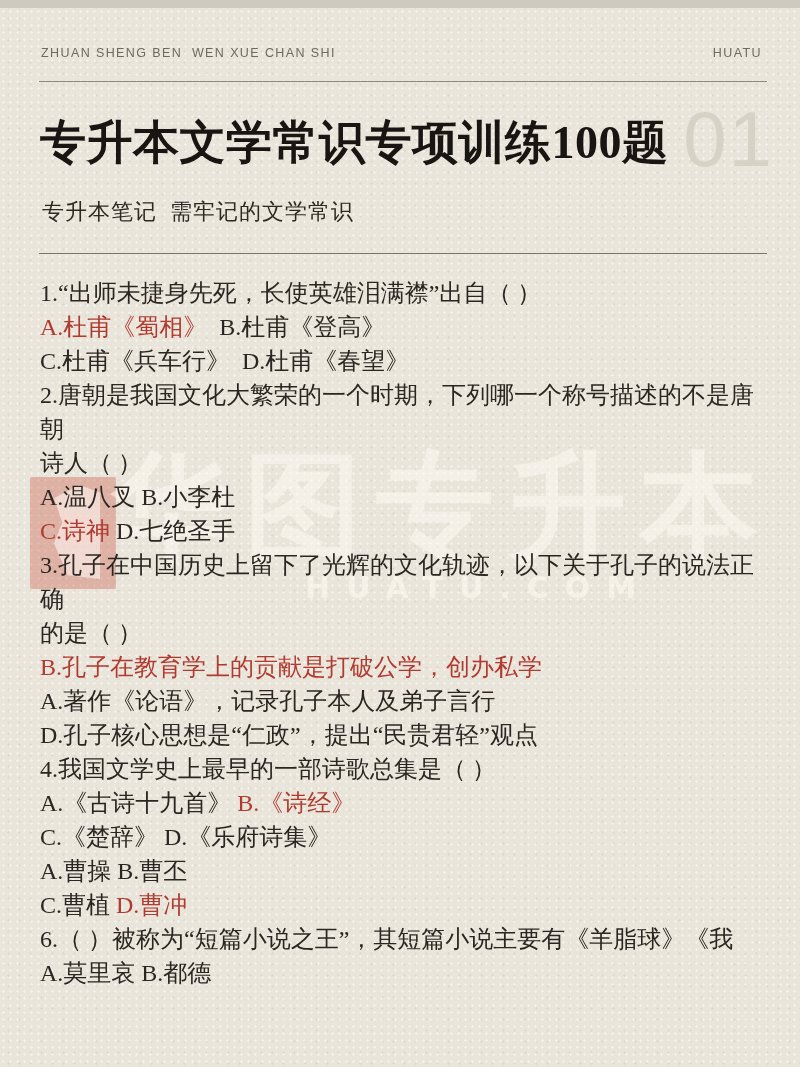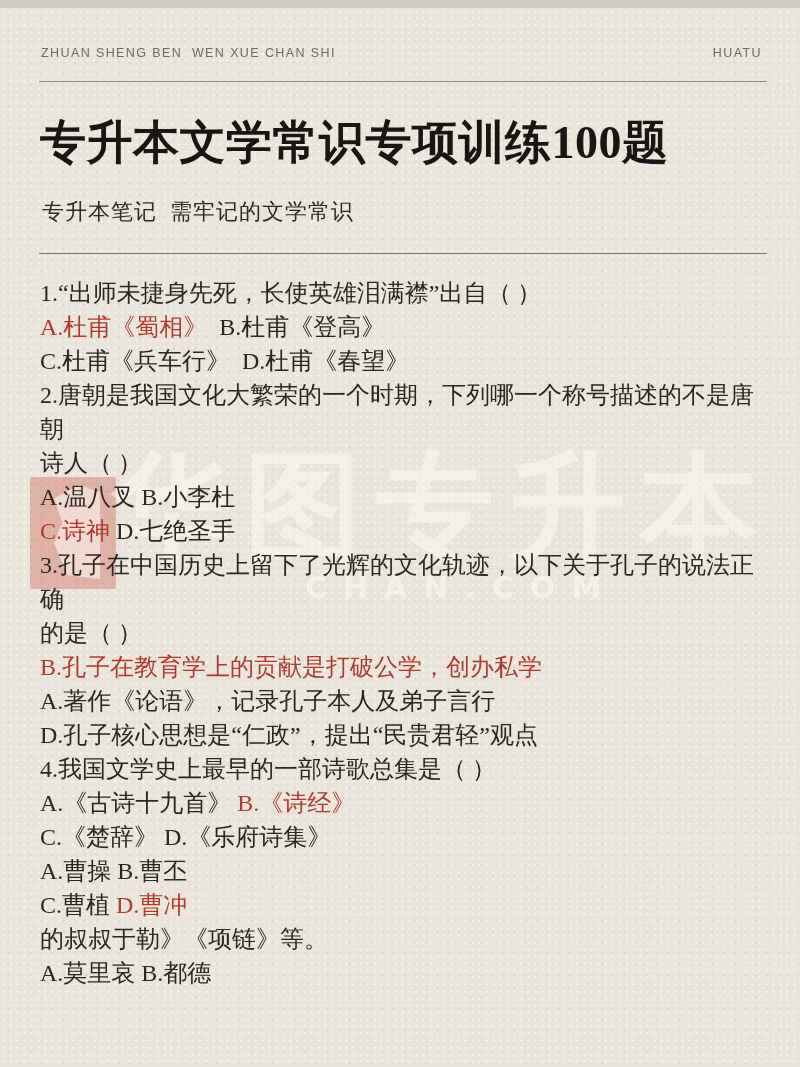--- a/index.html
+++ b/index.html
@@ -95,47 +95,48 @@
 </style>
 </head>
 <body>
 
 <div class="page">
 
   <div class="hdr-tagline">ZHUAN SHENG BEN  WEN XUE CHAN SHI</div>
   <div class="hdr-brand">HUATU</div>
   <div class="rule rule-1"></div>
 
+  <div class="page-number">01</div>
   <h1 class="title">专升本文学常识专项训练100题</h1>
   <h2 class="subtitle">专升本笔记  需牢记的文学常识</h2>
   <div class="rule rule-2"></div>
 
   <div class="watermark">
     <div class="wm-logo">
       <div class="wm-logo-glyph"></div>
     </div>
     <div class="wm-text">华图专升本</div>
-    <div class="wm-domain">CHAN.COM</div>
+    <div class="wm-domain">HUATU.COM</div>
   </div>
 
   <main class="questions">
       <div class="q-line"><span class="seg">1.“出师未捷身先死，长使英雄泪满襟”出自（ ）</span></div>
       <div class="q-line"><span class="seg red">A.杜甫《蜀相》</span><span class="seg">  B.杜甫《登高》</span></div>
       <div class="q-line"><span class="seg">C.杜甫《兵车行》  D.杜甫《春望》</span></div>
       <div class="q-line"><span class="seg">2.唐朝是我国文化大繁荣的一个时期，下列哪一个称号描述的不是唐朝</span></div>
       <div class="q-line"><span class="seg">诗人（ ）</span></div>
       <div class="q-line"><span class="seg">A.温八叉 B.小李杜</span></div>
       <div class="q-line"><span class="seg red">C.诗神</span><span class="seg"> D.七绝圣手</span></div>
       <div class="q-line"><span class="seg">3.孔子在中国历史上留下了光辉的文化轨迹，以下关于孔子的说法正确</span></div>
       <div class="q-line"><span class="seg">的是（ ）</span></div>
       <div class="q-line"><span class="seg red">B.孔子在教育学上的贡献是打破公学，创办私学</span></div>
       <div class="q-line"><span class="seg">A.著作《论语》，记录孔子本人及弟子言行</span></div>
       <div class="q-line"><span class="seg">D.孔子核心思想是“仁政”，提出“民贵君轻”观点</span></div>
       <div class="q-line"><span class="seg">4.我国文学史上最早的一部诗歌总集是（ ）</span></div>
       <div class="q-line"><span class="seg">A.《古诗十九首》 </span><span class="seg red">B.《诗经》</span></div>
       <div class="q-line"><span class="seg">C.《楚辞》 D.《乐府诗集》</span></div>
       <div class="q-line"><span class="seg">A.曹操 B.曹丕</span></div>
       <div class="q-line"><span class="seg">C.曹植 </span><span class="seg red">D.曹冲</span></div>
-      <div class="q-line"><span class="seg">的叔叔于勒》《项链》等。</span></div>
+      <div class="q-line"><span class="seg">6.（ ）被称为“短篇小说之王”，其短篇小说主要有《羊脂球》《我</span></div>
       <div class="q-line"><span class="seg">A.莫里哀 B.都德</span></div>
     </main>
 
 </div>
 
 </body></html>

